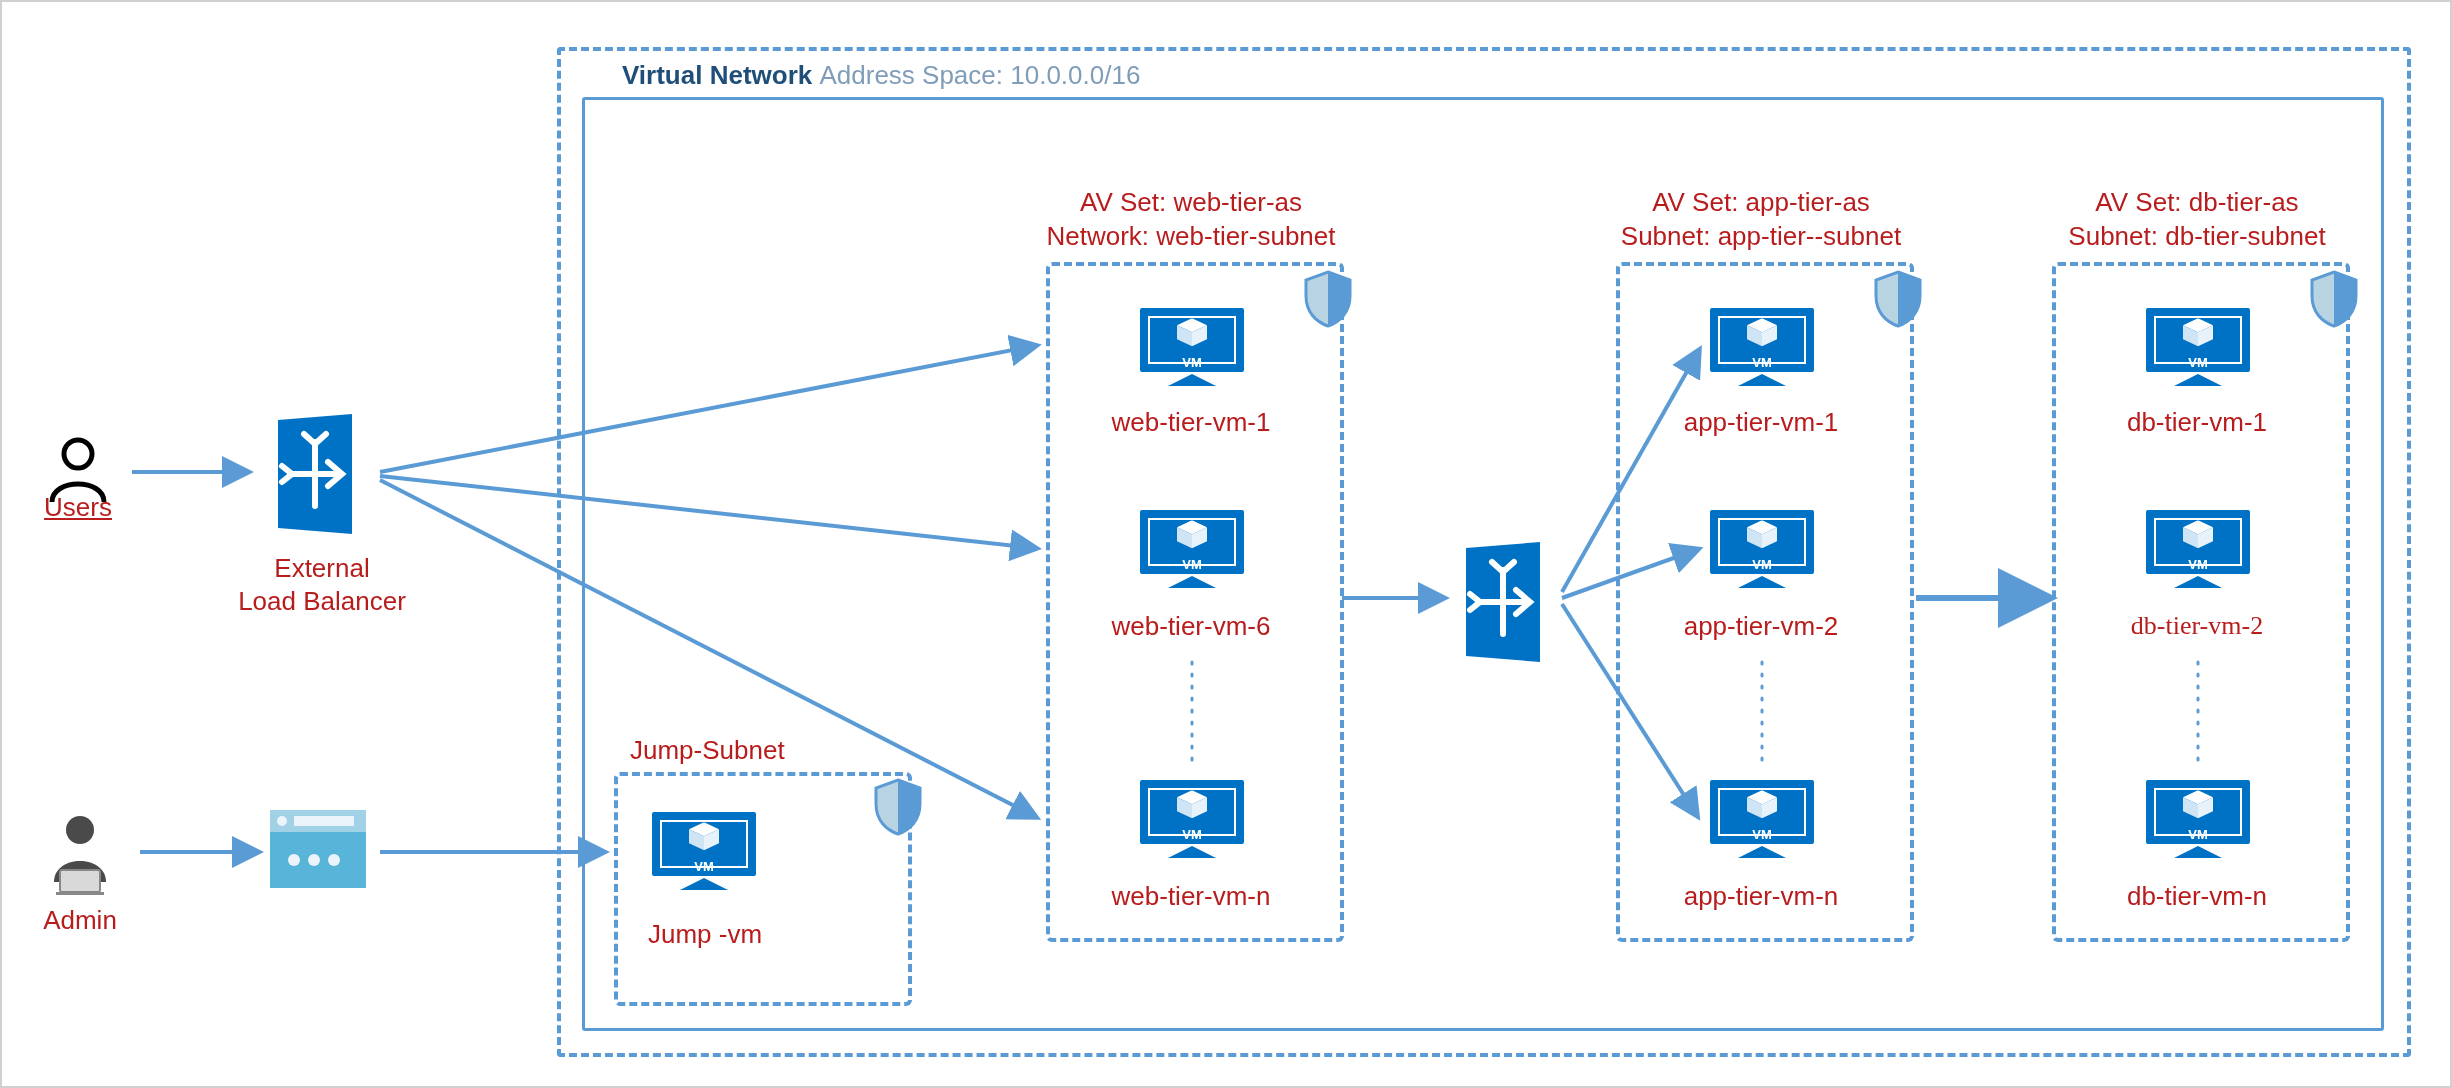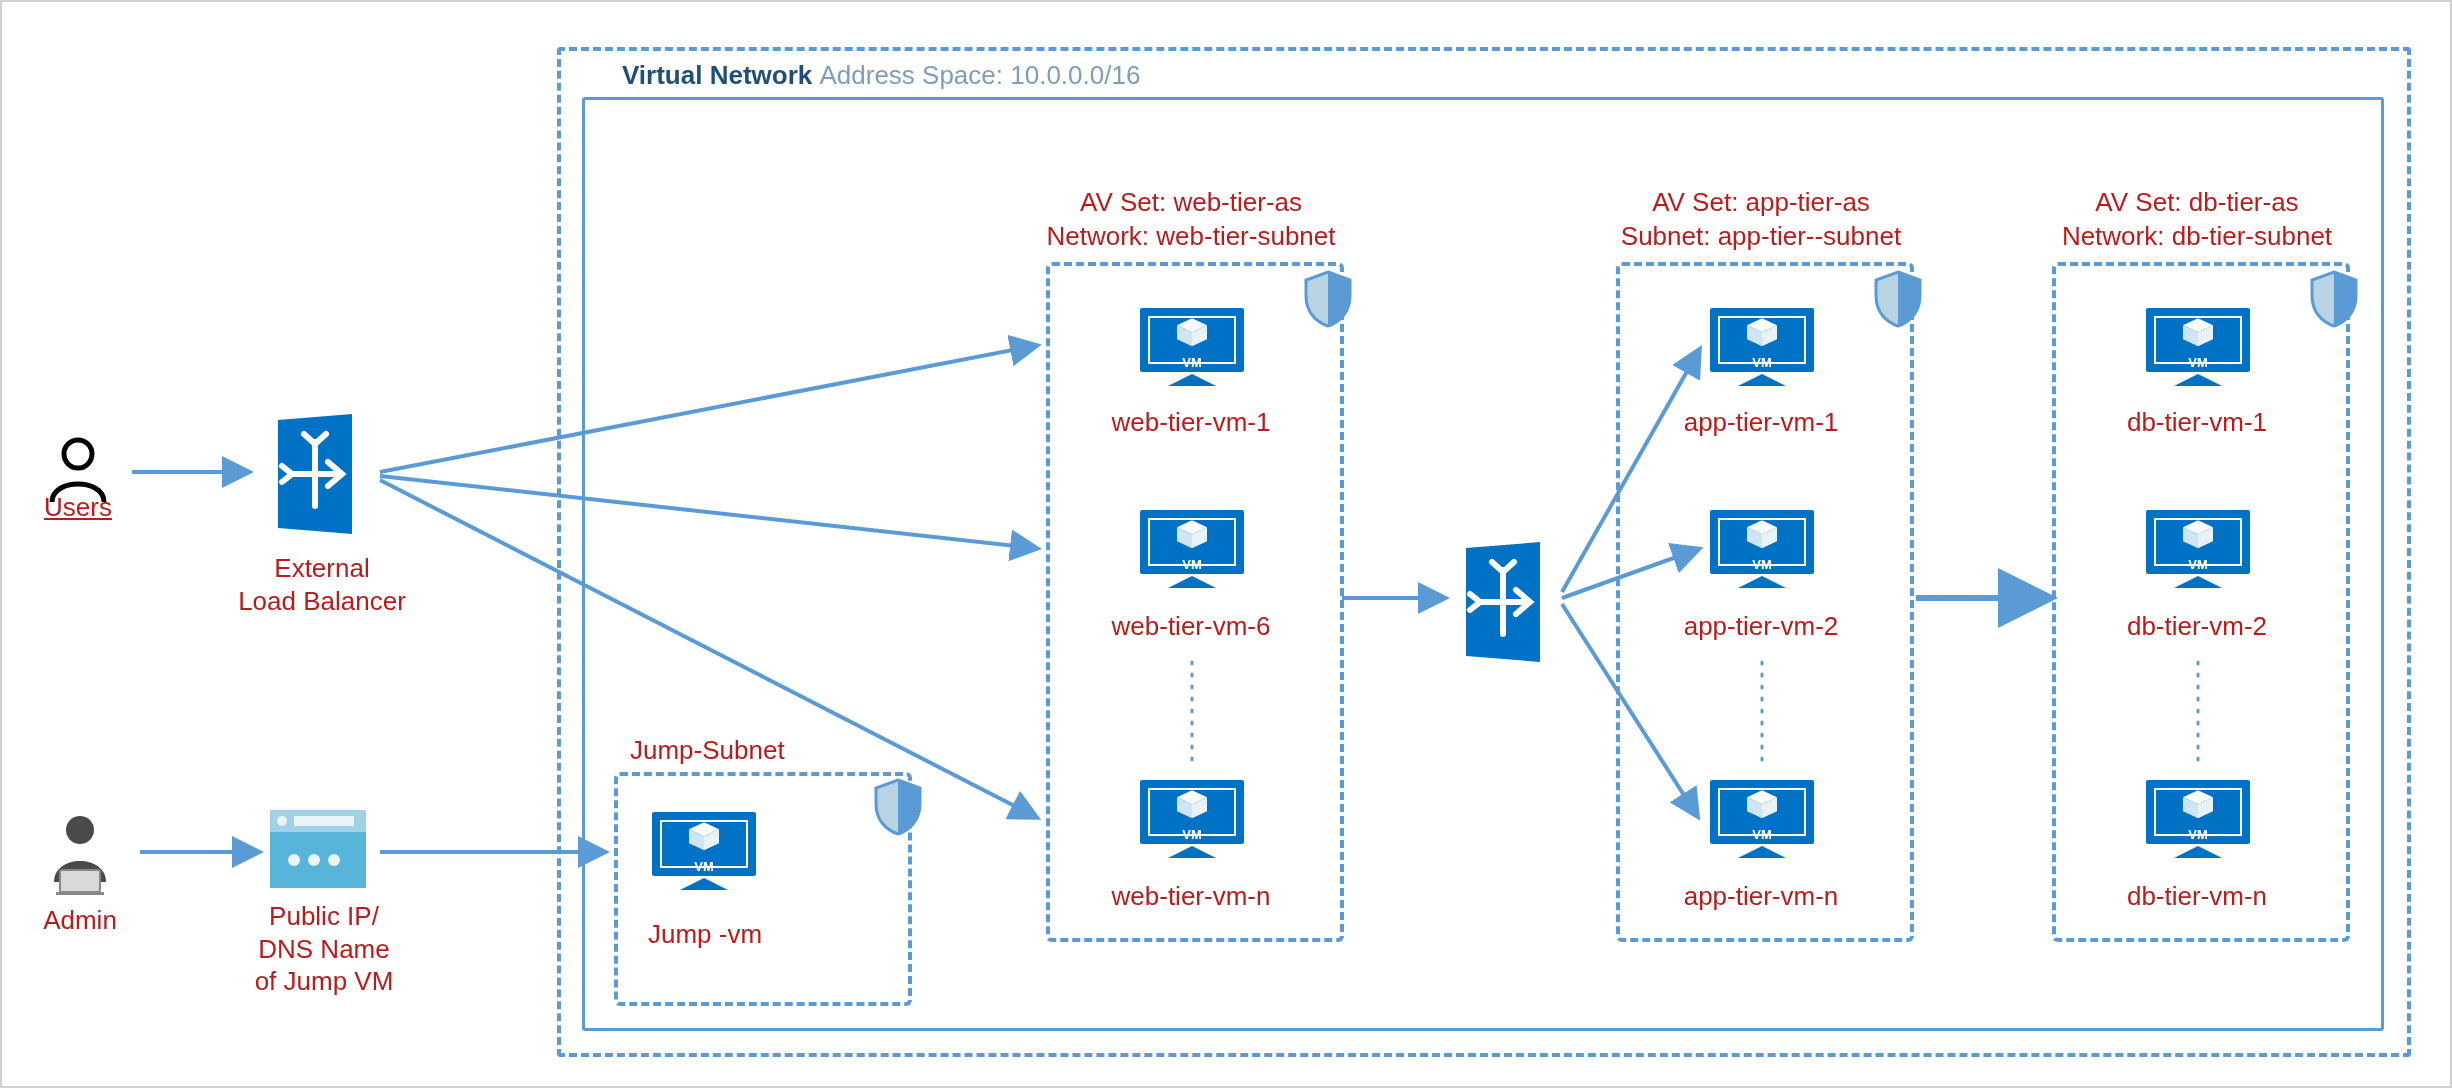--- a/index.html
+++ b/index.html
@@ -174,23 +174,20 @@
     <svg width="96" height="78" viewBox="0 0 96 78">
       <rect x="0" y="0" width="96" height="78" fill="#59b4d9"></rect>
       <rect x="0" y="0" width="96" height="22" fill="#a0d1e6"></rect>
       <circle cx="12" cy="11" r="5" fill="#eaf4fa"></circle>
       <rect x="24" y="6" width="60" height="10" fill="#eaf4fa"></rect>
       <circle cx="24" cy="50" r="6" fill="#eaf4fa"></circle>
       <circle cx="44" cy="50" r="6" fill="#eaf4fa"></circle>
       <circle cx="64" cy="50" r="6" fill="#eaf4fa"></circle>
     </svg>
   </div>
-  <div class="label" style="left:232px; top:898px; width:180px;">Public IP/
-DNS Name
-of Jump VM</div>
 
   <div class="subnet-box" style="left:612px; top:770px; width:290px; height:226px;"></div>
   <div class="label" style="left:628px; top:732px; width:260px; text-align:left;">Jump-Subnet</div>
 
   <div class="shield-icon" style="left:870px; top:776px;">
     <svg width="52" height="58" viewBox="0 0 52 58">
       <path d="M26 2 L48 10 V26 C48 42 38 52 26 56 C14 52 4 42 4 26 V10 Z" fill="#b8d4e3" stroke="#5b9bd5" stroke-width="3"></path>
       <path d="M26 2 L48 10 V26 C48 42 38 52 26 56 V2 Z" fill="#5b9bd5"></path>
     </svg>
   </div>
@@ -321,21 +318,21 @@
           <path d="M30 7 L15 14 L15 28 L30 21 Z" fill="#e8f2fb"></path>
         </svg>
       <div class="vm-text">VM</div>
       </div>
       <div class="stand"></div>
   </div>
   <div class="label" style="left:1614px; top:878px; width:290px;">app-tier-vm-n</div>
 
   <div class="subnet-box" style="left:2050px; top:260px; width:290px; height:672px;"></div>
   <div class="label" style="left:2050px; top:184px; width:290px;">AV Set: db-tier-as</div>
-  <div class="label" style="left:2050px; top:218px; width:290px;">Network: db-tier-subnet</div>
+  <div class="label" style="left:2050px; top:218px; width:290px;">Subnet: db-tier-subnet</div>
   <div class="shield-icon" style="left:2306px; top:268px;">
     <svg width="52" height="58" viewBox="0 0 52 58">
       <path d="M26 2 L48 10 V26 C48 42 38 52 26 56 C14 52 4 42 4 26 V10 Z" fill="#b8d4e3" stroke="#5b9bd5" stroke-width="3"></path>
       <path d="M26 2 L48 10 V26 C48 42 38 52 26 56 V2 Z" fill="#5b9bd5"></path>
     </svg>
   </div>
 
   <div class="vm-icon" style="left:2144px; top:306px;">
     <div class="screen">
         <div class="screen-inner"></div>
@@ -355,21 +352,21 @@
         <div class="screen-inner"></div>
       <svg class="cube" width="30" height="28" viewBox="0 0 30 28">
           <path d="M15 0 L30 7 L15 14 L0 7 Z" fill="#fff"></path>
           <path d="M0 7 L15 14 L15 28 L0 21 Z" fill="#cfe4f5"></path>
           <path d="M30 7 L15 14 L15 28 L30 21 Z" fill="#e8f2fb"></path>
         </svg>
       <div class="vm-text">VM</div>
       </div>
       <div class="stand"></div>
   </div>
-  <div class="label" style="left:2050px; top:608px; width:290px;">db-tier-vm-2</div>
+  <div class="label" style="left:2050px; top:608px; width:290px;font-family:Liberation Serif, serif;">db-tier-vm-2</div>
 
   <div class="vm-icon" style="left:2144px; top:778px;">
     <div class="screen">
         <div class="screen-inner"></div>
       <svg class="cube" width="30" height="28" viewBox="0 0 30 28">
           <path d="M15 0 L30 7 L15 14 L0 7 Z" fill="#fff"></path>
           <path d="M0 7 L15 14 L15 28 L0 21 Z" fill="#cfe4f5"></path>
           <path d="M30 7 L15 14 L15 28 L30 21 Z" fill="#e8f2fb"></path>
         </svg>
       <div class="vm-text">VM</div>

